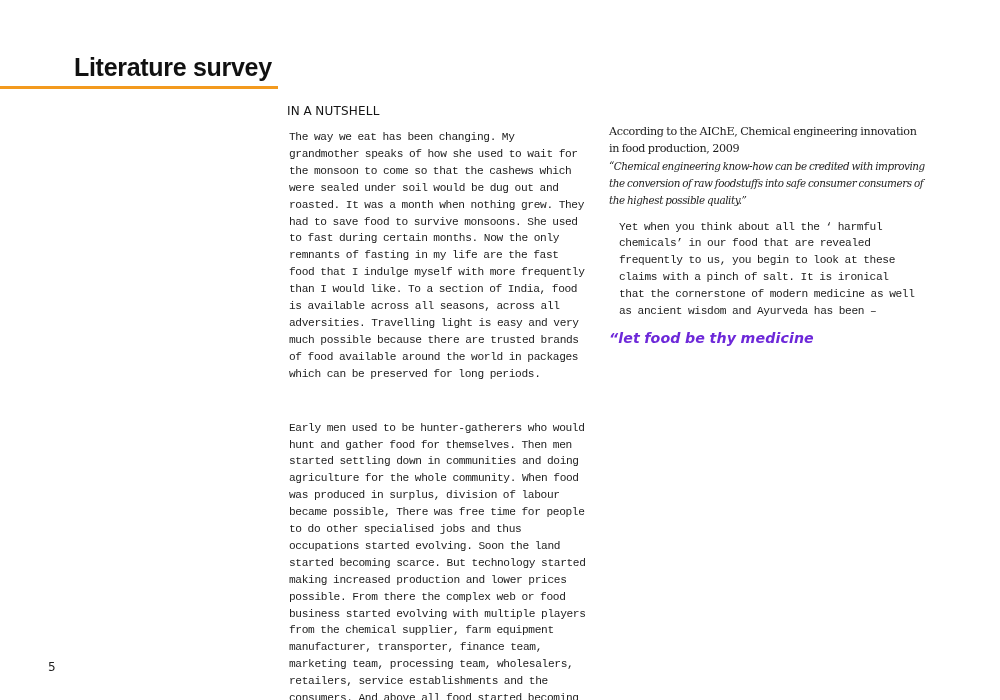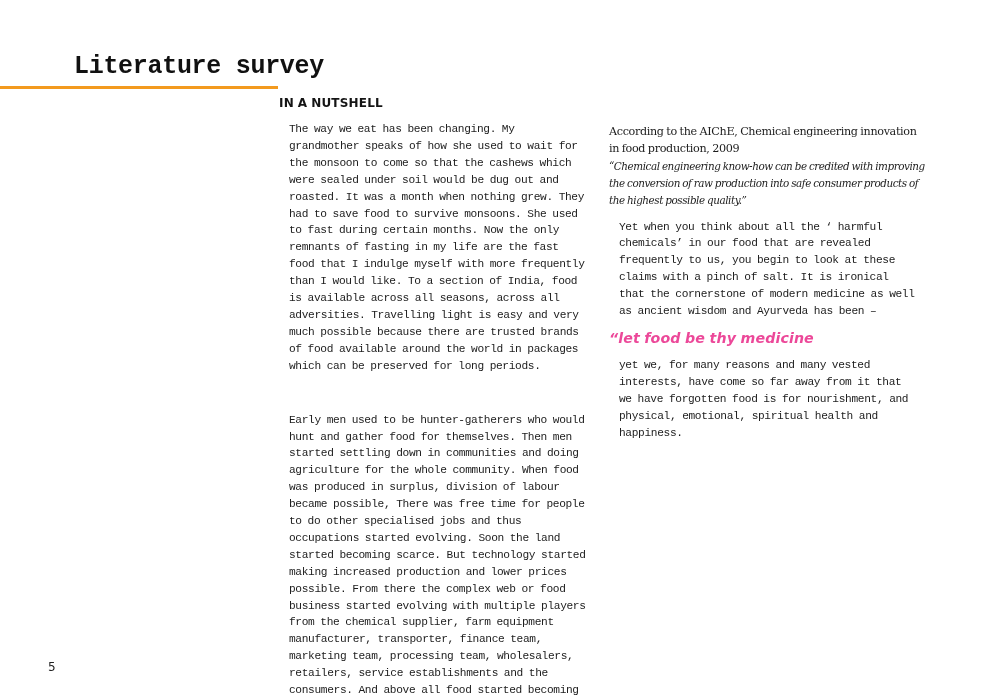--- a/index.html
+++ b/index.html
@@ -11,21 +11,21 @@
       width: 1000px;
       height: 700px;
       position: relative;
       overflow: hidden;
       color: #1a1a1a;
     }
     .page-title {
       position: absolute;
       left: 74px;
       top: 52px;
-      font-family: Liberation Mono, monospace;
+      font-family: Liberation Sans, sans-serif;
       font-weight: bold;
       font-size: 25px;
       letter-spacing: -0.3px;
       color: #111111;
       margin: 0;
       line-height: 30px;
     }
     .title-rule {
       position: absolute;
       left: 0;
@@ -48,26 +48,26 @@
       top: 95px;
       width: 320px;
     }
     .col-right {
       left: 609px;
       top: 124px;
       width: 320px;
     }
     .section-heading {
       font-family: "DejaVu Sans", sans-serif;
-      font-weight: bold;
+      font-weight: normal;
       font-size: 12px;
       letter-spacing: 0.2px;
       line-height: 16px;
       color: #141414;
-      margin: 0;
+      margin: 8px;
     }
     .para {
       margin: 10px;
       font-family: Liberation Mono, monospace;
     }
     .spacer-lg {
       height: 17px;
     }
     .spacer-md {
       height: 16px;
@@ -82,21 +82,21 @@
       line-height: 16.9px;
       letter-spacing: -0.45px;
     }
     .highlight-quote {
       margin: 0;
       font-family: "DejaVu Sans", sans-serif;
       font-style: italic;
       font-weight: bold;
       font-size: 14.2px;
       line-height: 17.5px;
-      color: #ec4899;
+      color: #6d28d9;
       letter-spacing: 0.1px;
     }
     .page-number {
       position: absolute;
       left: 48px;
       top: 660px;
       font-family: "DejaVu Sans", sans-serif;
       font-size: 12px;
       color: #222222;
     }
@@ -110,19 +110,18 @@
 <div class="column col-left">
   <h2 class="section-heading">IN A NUTSHELL</h2>
   <p class="para">The way we eat has been changing.  My grandmother speaks of how she used to wait for the monsoon to come so that the cashews which were sealed under soil would be dug out and roasted. It was a month when nothing grew. They had to save food to survive monsoons. She used to fast during certain months. Now the only remnants of fasting in my life are the fast food that I indulge myself with more frequently than I would like. To a section of India, food is available across all seasons, across all adversities. Travelling light is easy and very much possible because there are trusted brands of food available around the world in packages which can be preserved for long periods.</p>
   <div class="spacer-lg"></div>
   <p class="para">Early men used to be hunter-gatherers who would hunt and gather food for themselves. Then men started settling down in communities and doing agriculture for the whole community. When food was produced in surplus, division of labour became possible, There was free time for people to do other specialised jobs and thus occupations started evolving. Soon the land started becoming scarce. But technology started making increased production and lower prices possible. From there the complex web or food business started evolving with multiple players from the chemical supplier, farm equipment manufacturer, transporter, finance team, marketing team, processing team, wholesalers, retailers, service establishments and the consumers. And above all food started becoming a global process. This resulted in the consumer being far removed from the source of production.</p>
   <div class="spacer-md"></div>
 </div>
 
 <div class="column col-right">
   <p class="citation">According to the AIChE, Chemical engineering innovation in food production, 2009</p>
-  <p class="quote">“Chemical engineering know-how can be credited with improving the conversion of raw production into safe consumer products of the highest possible quality.”</p>
+  <p class="quote">“Chemical engineering know-how can be credited with improving the conversion of raw foodstuffs into safe consumer consumers of the highest possible quality.”</p>
   <p class="para">Yet when you think about all the ‘ harmful chemicals’ in our food that are revealed frequently to us, you begin to look at these claims with a pinch of salt. It is ironical that the cornerstone of modern medicine as well as ancient wisdom and Ayurveda has been –</p>
   <p class="highlight-quote">“let food be thy medicine</p>
-  <p class="para">yet we, for many reasons and many vested interests, have come so far away from it that we have forgotten food is for nourishment, and physical, emotional, spiritual health and happiness.</p>
 </div>
 
 <div class="page-number">5</div>
 
 </body></html>

